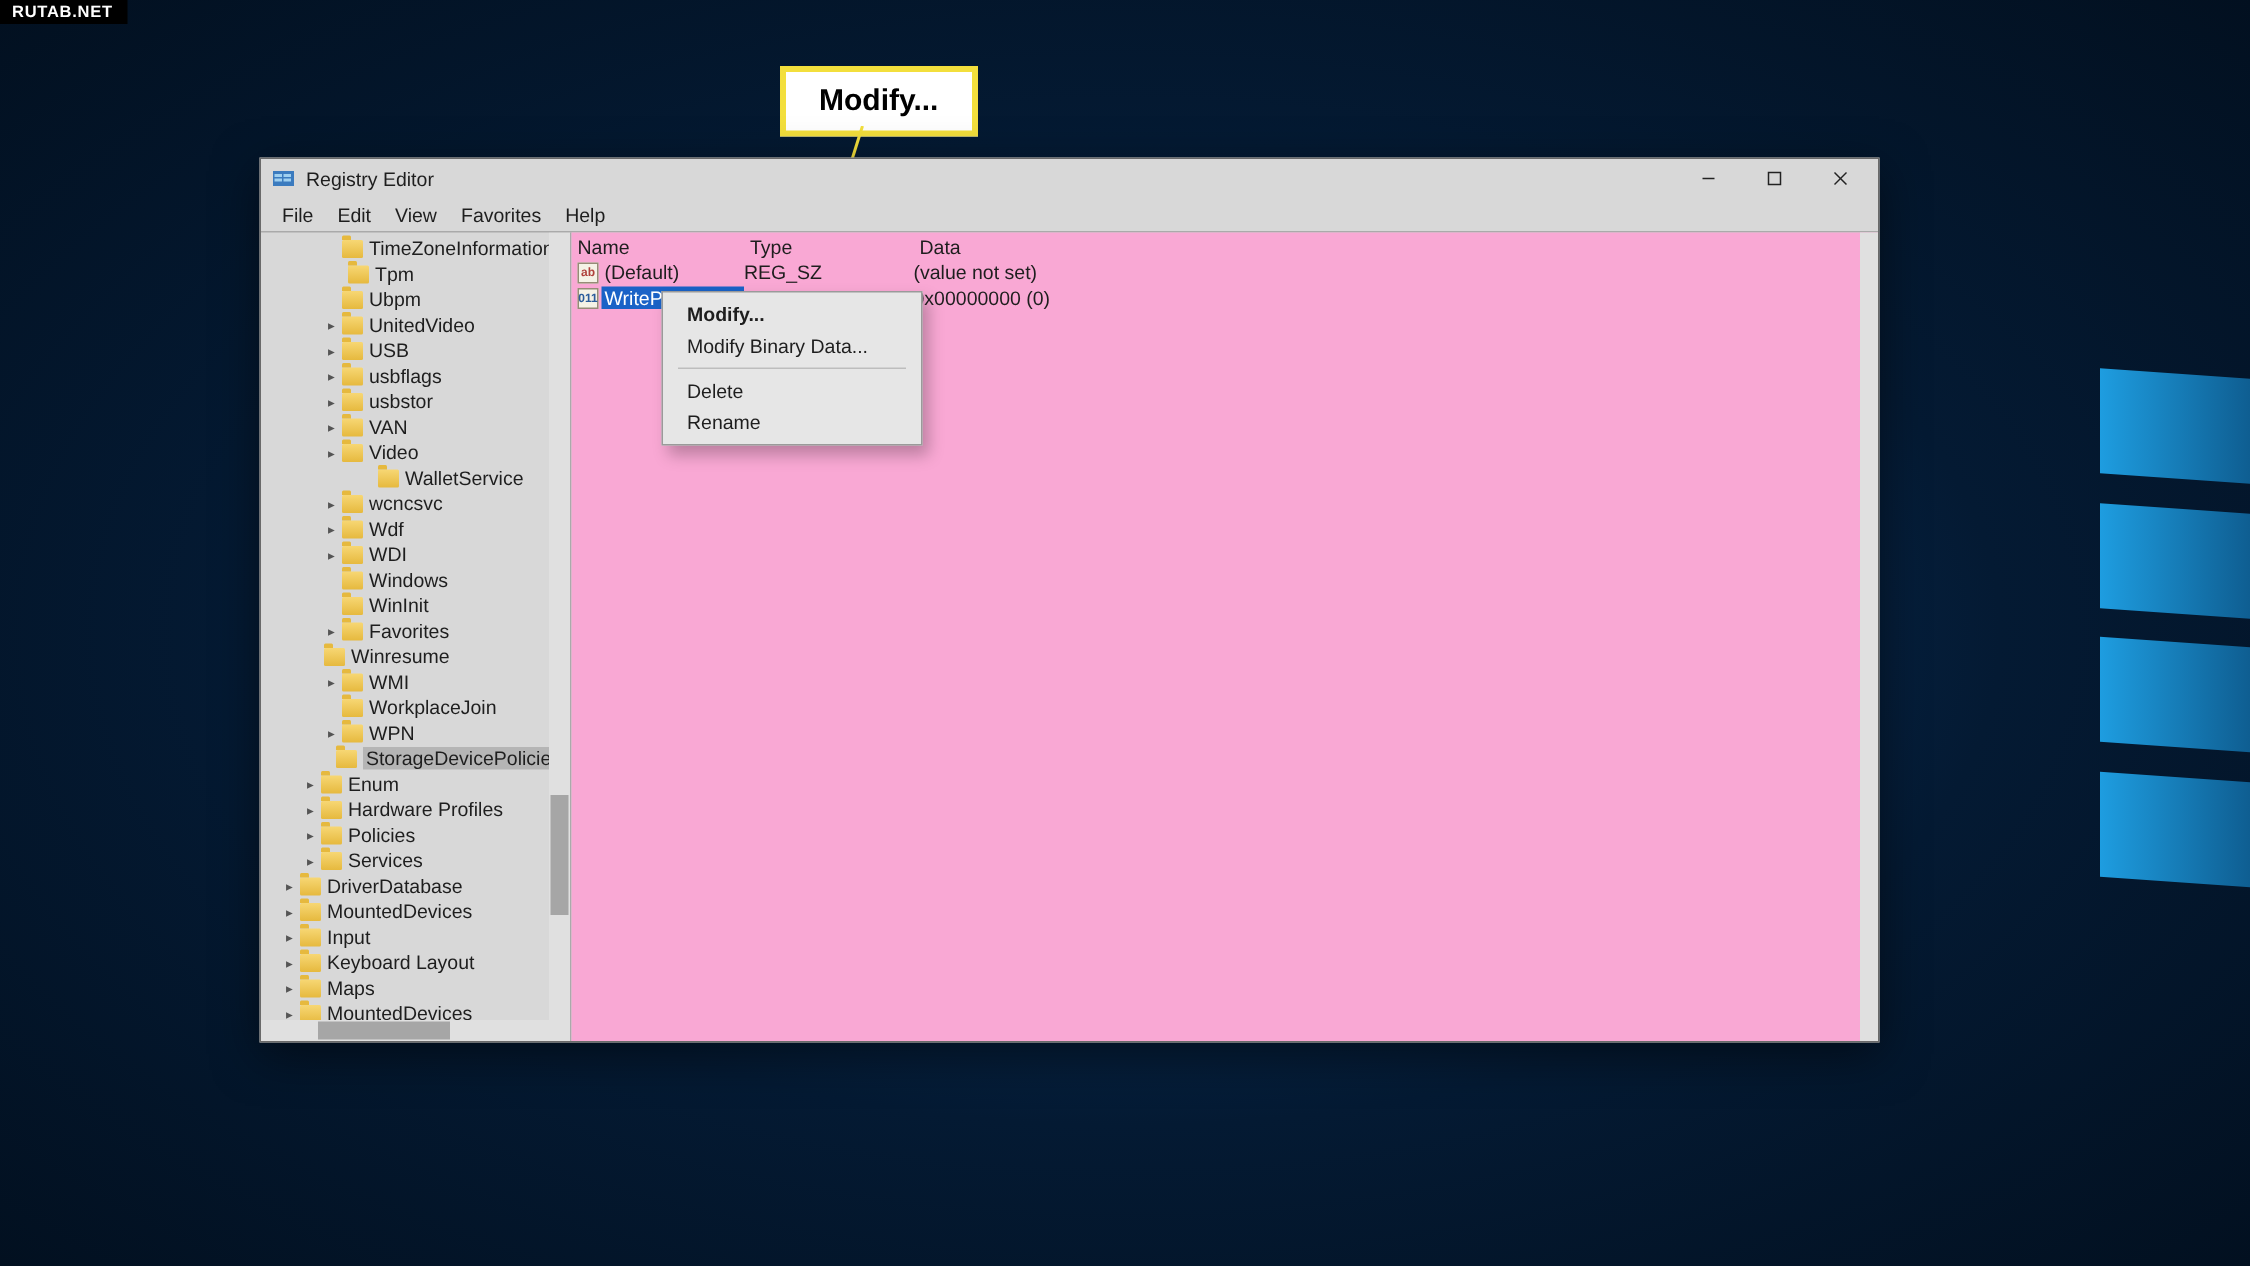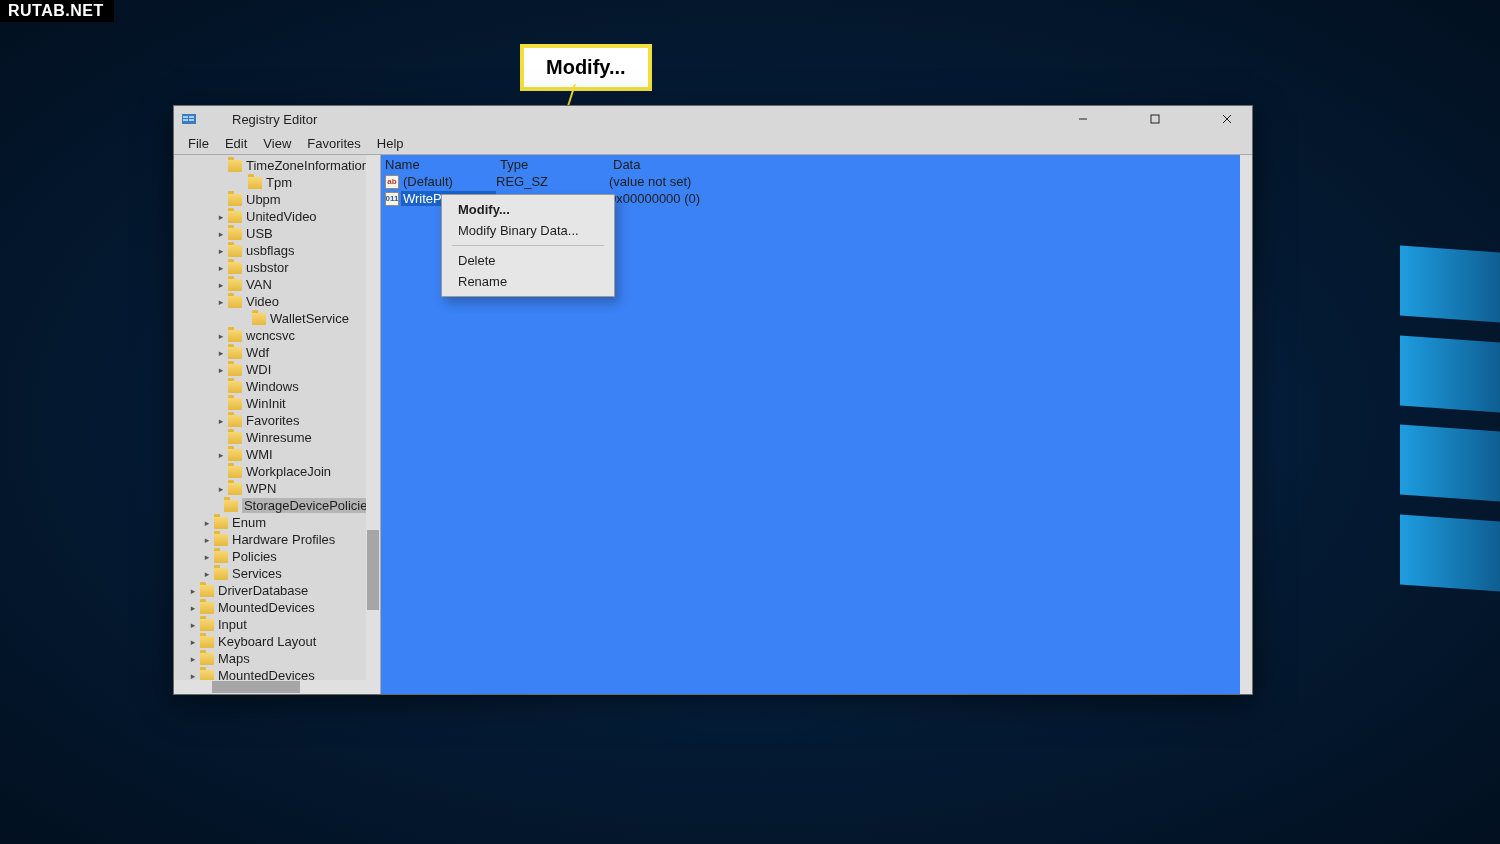--- a/index.html
+++ b/index.html
@@ -18,21 +18,21 @@
     grid-template-columns: 1fr;
     row-gap: 18px;
   }
   .winlogo div { background: linear-gradient(90deg,#1e9de0,#0a4b7a); height: 70px; transform: skewY(4deg); }
 
   .watermark {
     position: absolute;
     left: 0; top: 0;
     background: #000;
     color: #fff;
-    font-size: 16px;
+    font-size: 11px;
     font-weight: bold;
     padding: 2px 10px 2px 8px;
     letter-spacing: .5px;
   }
 
   .annotation {
     position: absolute;
     left: 520px; top: 44px;
     background: #fff;
     border: 4px solid #f3df3c;
@@ -60,21 +60,20 @@
     box-shadow: 0 8px 30px rgba(0,0,0,.5);
     display: flex;
     flex-direction: column;
     font-size: 13px;
     color: #1e1e1e;
   }
   .titlebar {
     display: flex; align-items: center;
     height: 26px;
     padding: 0 3px 0 7px;
-    gap: 28px;
   }
   .titlebar .icon {
     width: 16px; height: 16px;
     margin-right: 7px;
     display:inline-block;
     position:relative;
   }
   .titlebar .icon svg{width:16px;height:16px;}
   .titlebar .title { flex: 0 1 auto; }
   .spacer { flex: 1; }
@@ -148,21 +147,21 @@
     background:#e0e0e0;
   }
   .hscroll .thumb{
     position:absolute; top:1px; bottom:1px; left:38px; width:88px;
     background:#a6a6a6;
   }
 
   .values {
     flex: 1;
     position: relative;
-    background:#3b82f6;
+    background:#f9a8d4;
   }
   .values-header {
     display: flex;
     height: 18px;
     align-items: center;
   }
   .values-header span { padding-left: 4px; }
   .col-name{ width:115px; }
   .col-type{ width:113px; }
   .col-data{ flex:1; }
@@ -259,21 +258,21 @@
 
 
   <div class="content">
     <div class="tree">
       <div class="tree-inner" id="tree-inner">
           <div class="tree-row" style="padding-left: 42px;">
             <span class="chev"></span>
             <span class="fld"></span>
             <span class="lbl">TimeZoneInformation</span>
           </div>
-          <div class="tree-row" style="padding-left: 18px; margin-left: 44px;">
+          <div class="tree-row" style="padding-left: 46px;">
             <span class="chev"></span>
             <span class="fld"></span>
             <span class="lbl">Tpm</span>
           </div>
           <div class="tree-row" style="padding-left: 42px;">
             <span class="chev"></span>
             <span class="fld"></span>
             <span class="lbl">Ubpm</span>
           </div>
           <div class="tree-row" style="padding-left: 42px;">
@@ -334,21 +333,21 @@
           <div class="tree-row" style="padding-left: 42px;">
             <span class="chev"></span>
             <span class="fld"></span>
             <span class="lbl">WinInit</span>
           </div>
           <div class="tree-row" style="padding-left: 42px;">
             <span class="chev">▸</span>
             <span class="fld"></span>
             <span class="lbl">Favorites</span>
           </div>
-          <div class="tree-row" style="padding-left: 42px;">
+          <div class="tree-row" style="padding-left: 30px;">
             <span class="chev"></span>
             <span class="fld"></span>
             <span class="lbl">Winresume</span>
           </div>
           <div class="tree-row" style="padding-left: 42px;">
             <span class="chev">▸</span>
             <span class="fld"></span>
             <span class="lbl">WMI</span>
           </div>
           <div class="tree-row" style="padding-left: 42px;">

